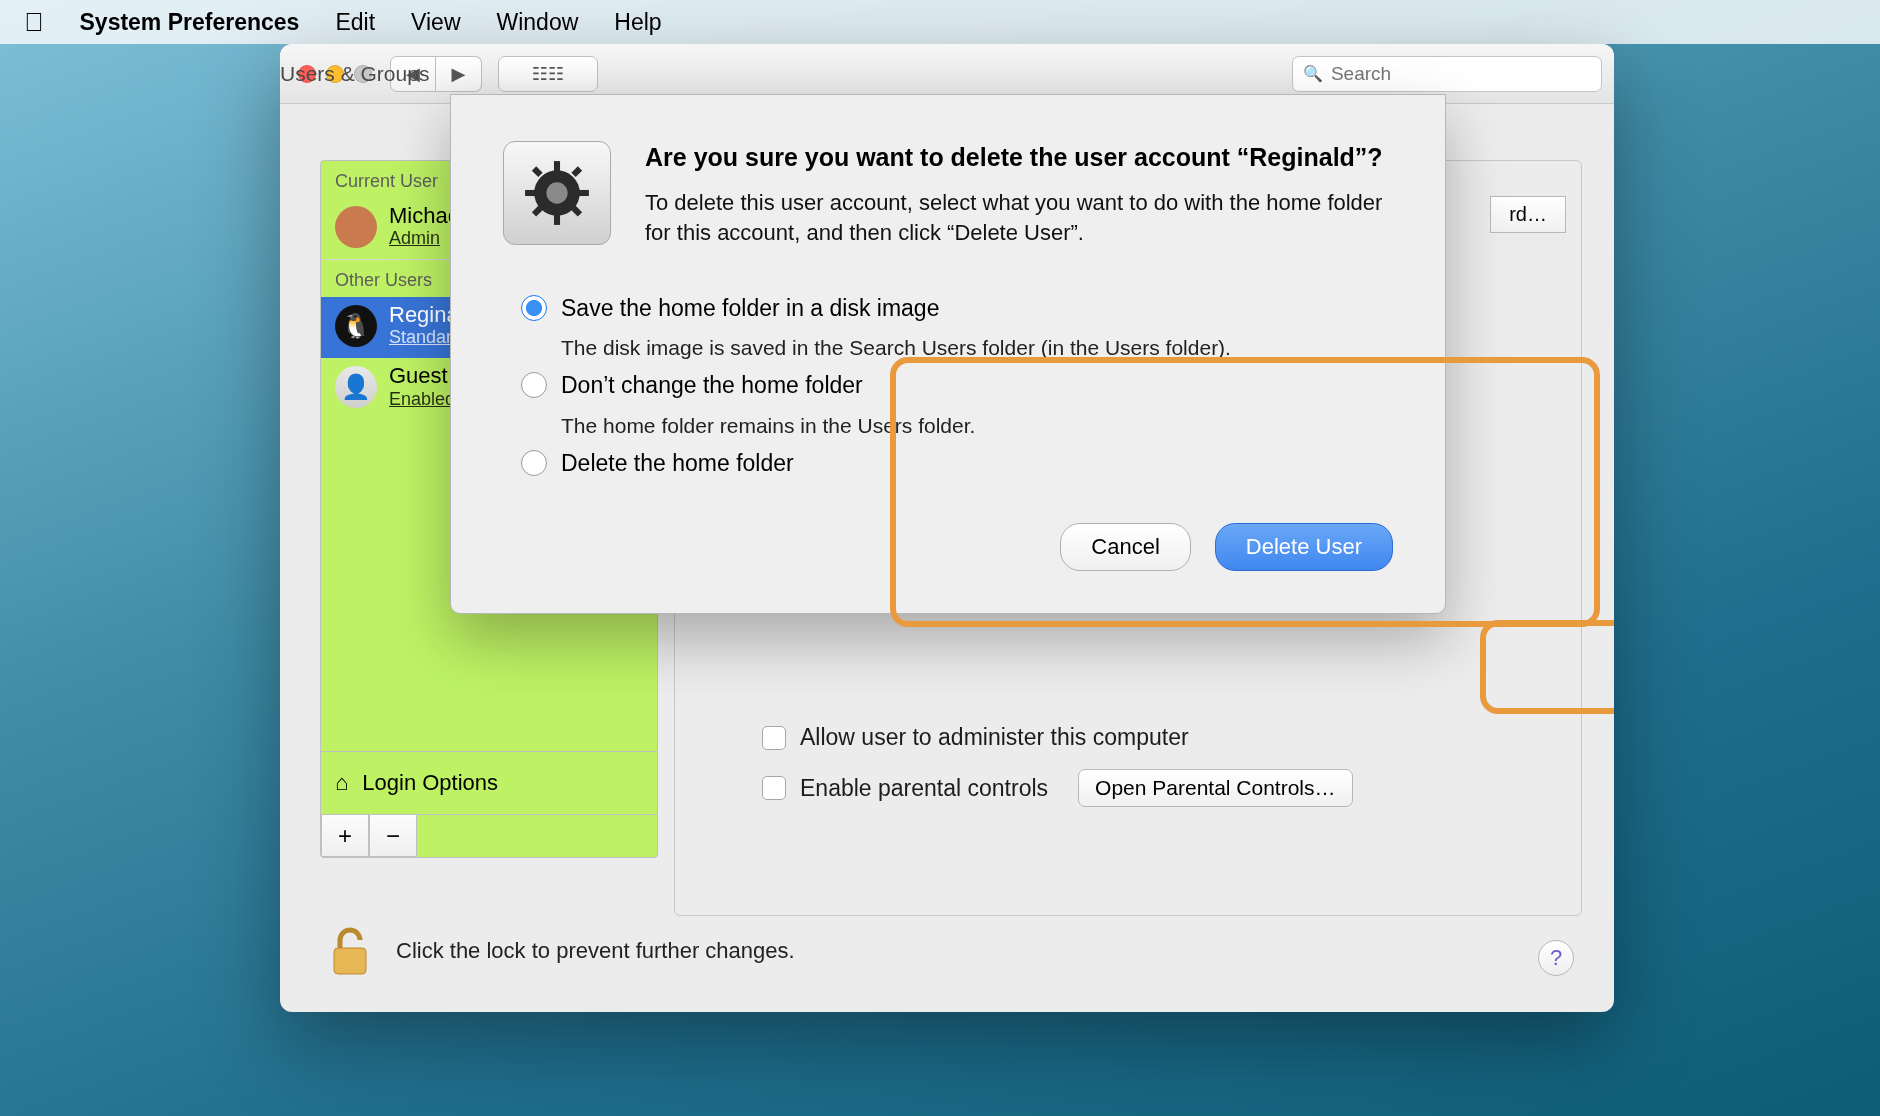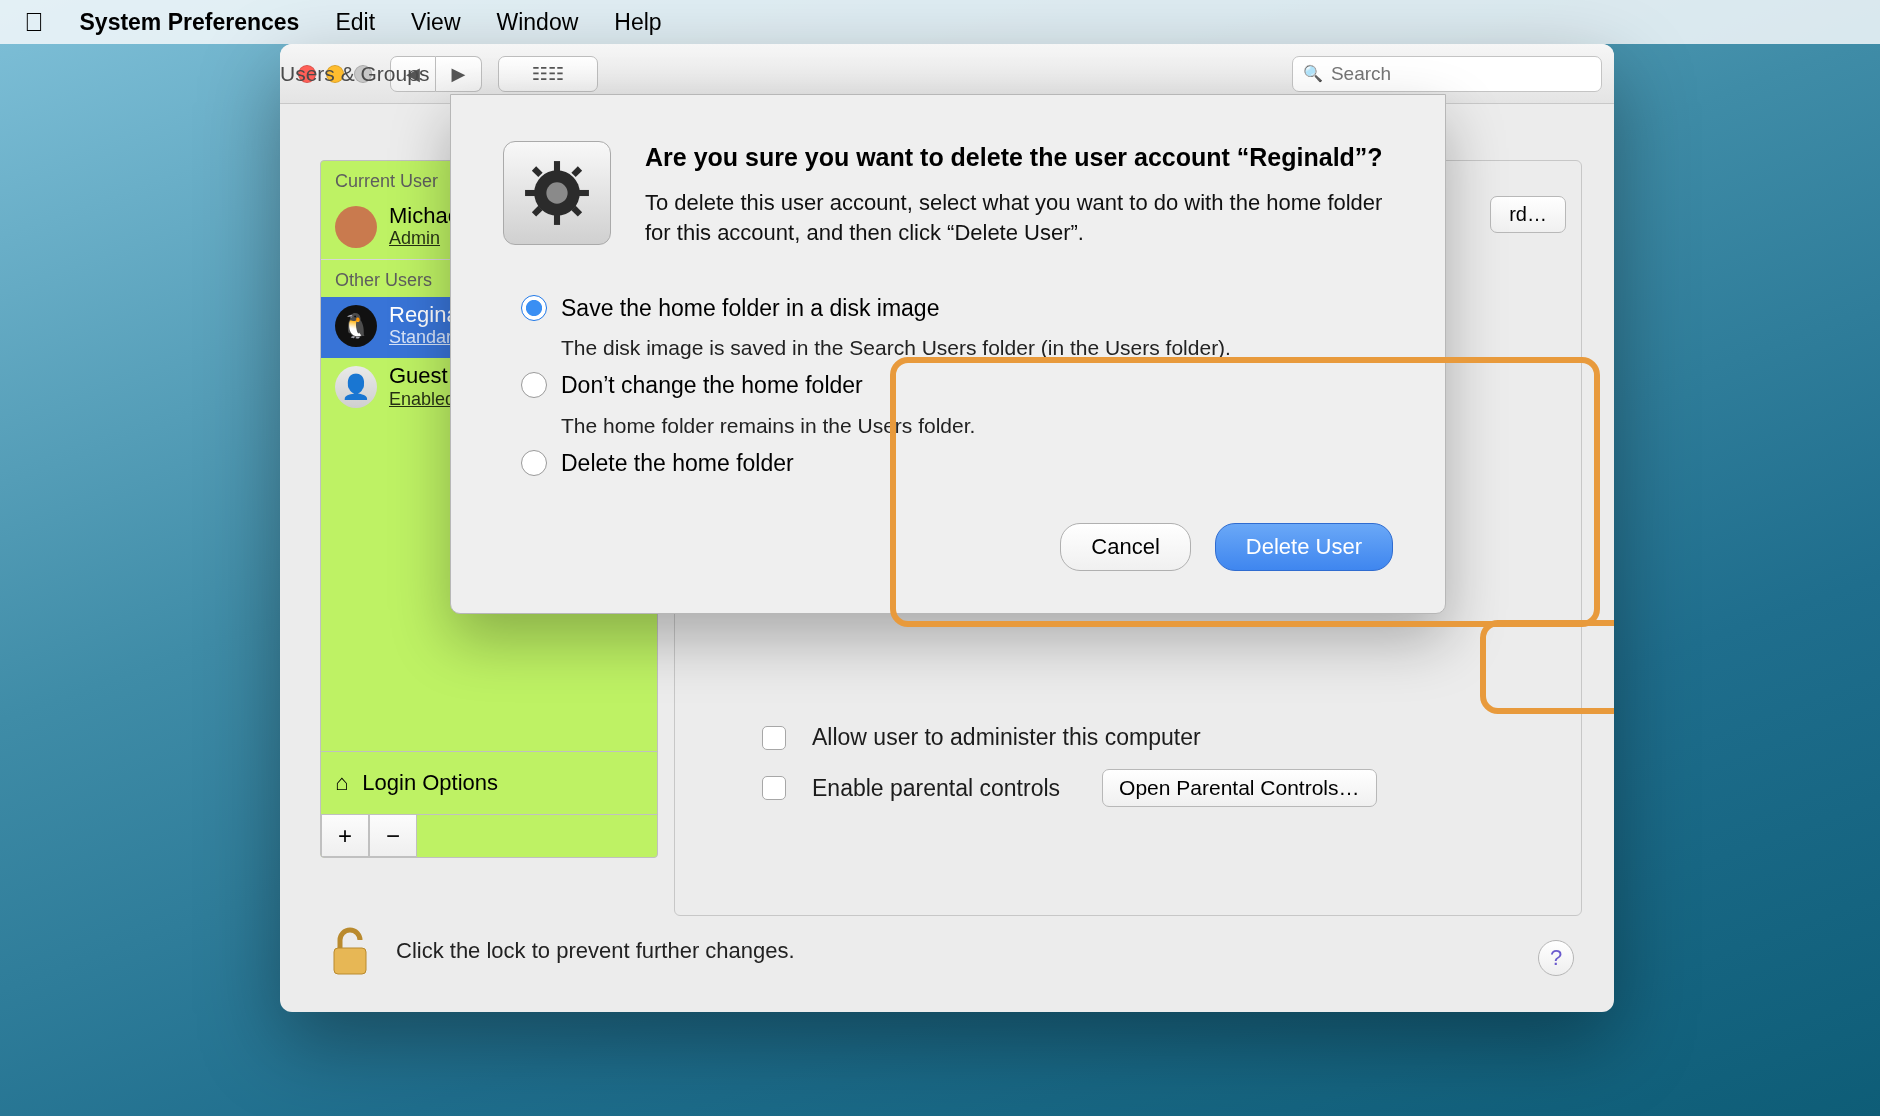--- a/index.html
+++ b/index.html
@@ -32,23 +32,23 @@
 .avatar.mich{ background:#c97a4e;}
 .avatar.reg{ background:#111;}
 .un-main{ font-size:22px; line-height:1.1;}
 .un-sub{ font-size:18px; opacity:.8;text-decoration:underline;}
 .sidebar .divider{ height:1px; background:#d7d7d7;}
 .loginopt{ display:flex; align-items:center; gap:14px; padding:18px 14px; border-top:1px solid #c0c0c0; border-bottom:1px solid #c0c0c0; font-size:22px; margin-top:auto;}
 .pm{ display:flex; height:42px; }
 .pm button{ width:48px; border:1px solid #c0c0c0; border-top:none; background:linear-gradient(#fcfcfc,#efefef); font-size:24px; display:flex; align-items:center; justify-content:center;}
 
 .mainpane{ position:absolute; left:394px; right:32px; top:116px; bottom:96px; background:#ececec; border:1px solid #c7c7c7; border-radius:6px;}
-.resetbtn{ position:absolute; right:48px; top:152px; padding:6px 18px; font-size:20px; background:linear-gradient(#fff,#f0f0f0); border:1px solid #b8b8b8; border-radius:7px;}
+.resetbtn{ position:absolute; right:48px; top:152px; padding:6px 18px; font-size:20px; background:linear-gradient(#fff,#f0f0f0); border:1px solid #b8b8b8; border-radius:0;}
 .checksec{ position:absolute; left:466px; top:680px; display:flex; flex-direction:column; gap:18px;}
-.ckrow{ display:flex; align-items:center; gap:26px; font-size:23px; color:#1c1c1c;padding-left:16px;}
+.ckrow{ display:flex; align-items:center; gap:14px; font-size:23px; color:#1c1c1c;padding-left:16px;}
 .ckbox{ width:24px; height:24px; border:1px solid #a7a7a7; border-radius:5px; background:#fff;}
 .openpc{ padding:6px 16px; font-size:21px; background:linear-gradient(#fff,#f0f0f0); border:1px solid #b8b8b8; border-radius:7px; margin-left:16px;}
 
 .lockrow{ position:absolute; left:50px; bottom:36px; display:flex; align-items:center; gap:26px; font-size:22px; color:#222;}
 .lockicon{ width:40px; height:50px; position:relative;}
 .helpbtn{ position:absolute; right:40px; bottom:36px; width:36px; height:36px; border:1px solid #b6b6b6; border-radius:50%; background:linear-gradient(#fff,#eee); display:flex; align-items:center; justify-content:center; color:#6a5acd; font-size:22px;}
 
 .sheet{ position:absolute; left:170px; top:50px; width:996px; background:#efefef; border:1px solid #b7b7b7; border-bottom-left-radius:10px; border-bottom-right-radius:10px; box-shadow:0 26px 60px rgba(0,0,0,0.28); padding:46px 52px 42px; }
 .sheet-top{ display:flex; gap:34px; }
 .gearicon{ width:108px; height:104px; background:linear-gradient(#f8f8f8,#d0d0d0); border:1px solid #aaa; border-radius:12px; display:flex; align-items:center; justify-content:center; flex:none;}

